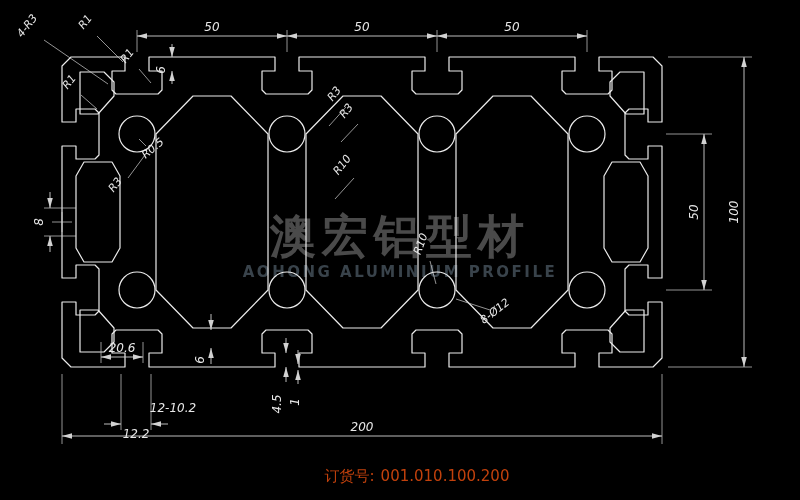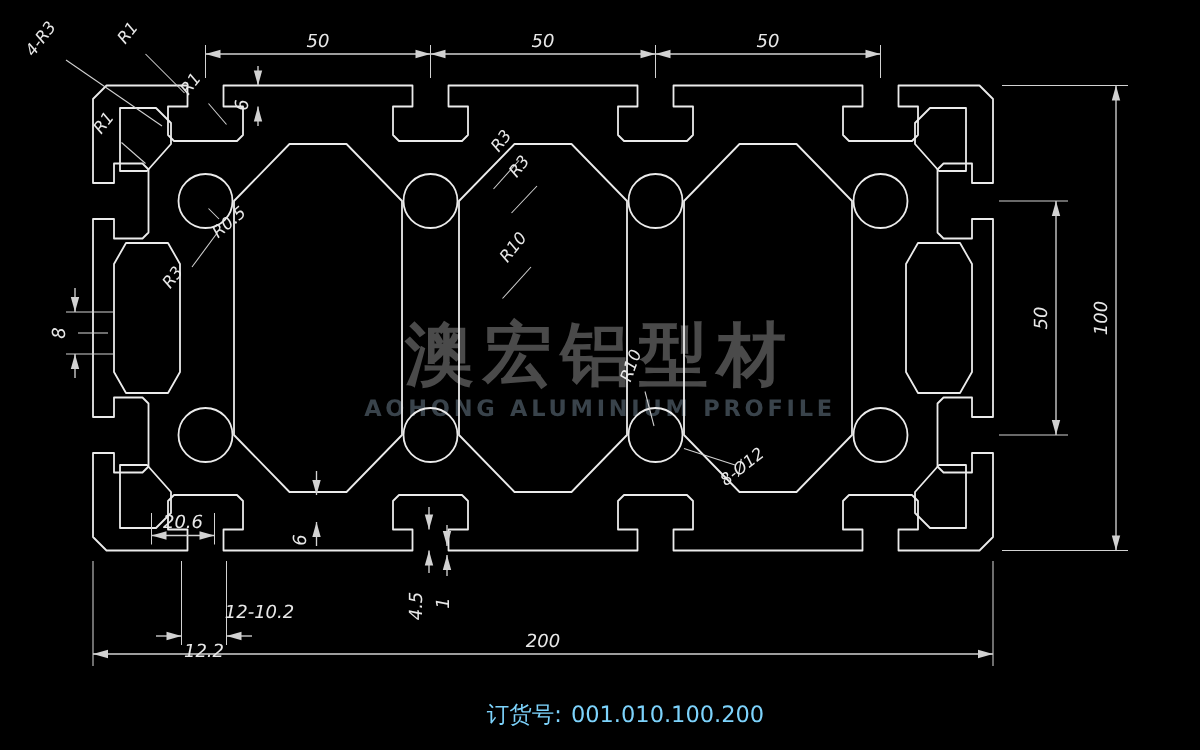--- a/index.html
+++ b/index.html
@@ -1,20 +1,20 @@
 <!DOCTYPE html>
 <html><head>
 <meta charset="utf-8">
 <style>
   html,body{margin:0;padding:0;background:#000;}
   body{width:800px;height:500px;position:relative;overflow:hidden;
        font-family:"DejaVu Sans",sans-serif;}
   #cad{position:absolute;left:0;top:0;}
   .footer{position:absolute;left:420px;top:467px;transform:translateX(-50%);
-          color:#7dd3fc;font-size:15px;white-space:nowrap;
+          color:#c2410c;font-size:15px;white-space:nowrap;
           font-family:"DejaVu Sans",sans-serif;}
   .footer span{margin-right:6px;}
 </style>
 </head>
 <body>
 
 <div>
   <svg id="cad" width="800" height="500" viewBox="0 0 800 500">
       <text x="400" y="252" text-anchor="middle" font-size="46" font-weight="bold" fill="#4a4a4a" letter-spacing="6">澳宏铝型材</text>
       <text x="400" y="277" text-anchor="middle" font-size="15" font-weight="bold" fill="#39434b" letter-spacing="2.5">AOHONG ALUMINIUM PROFILE</text>

